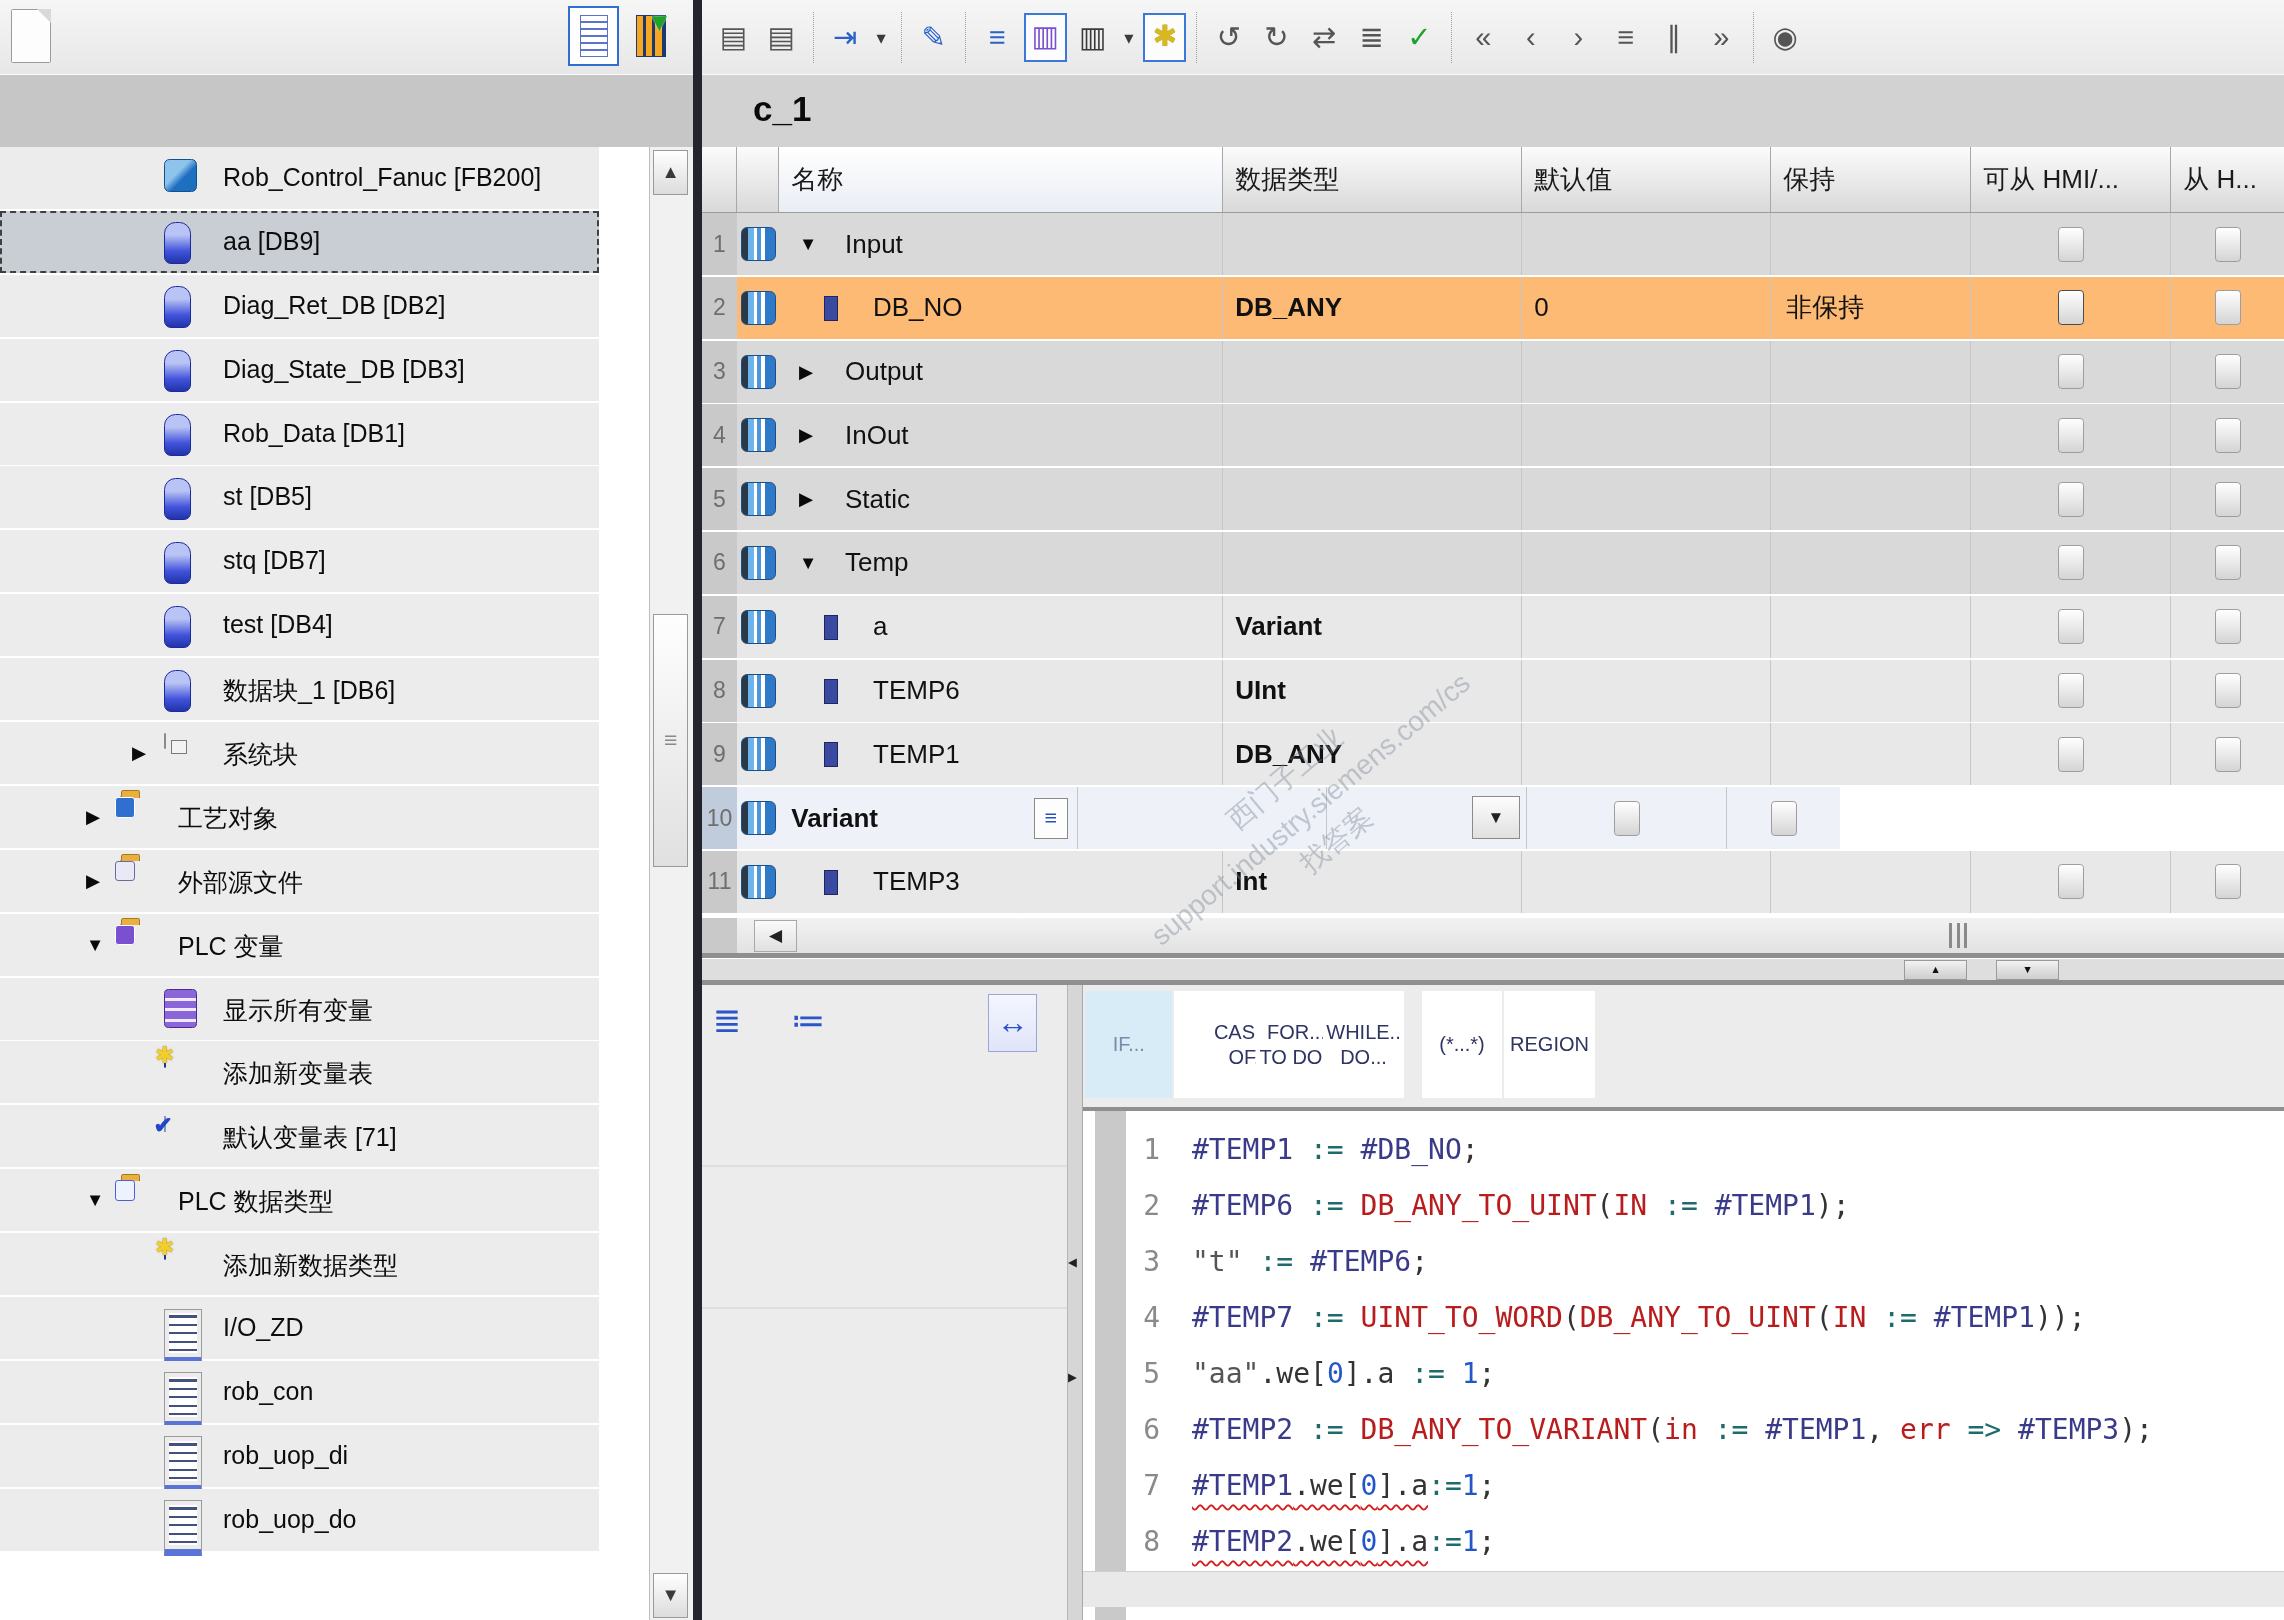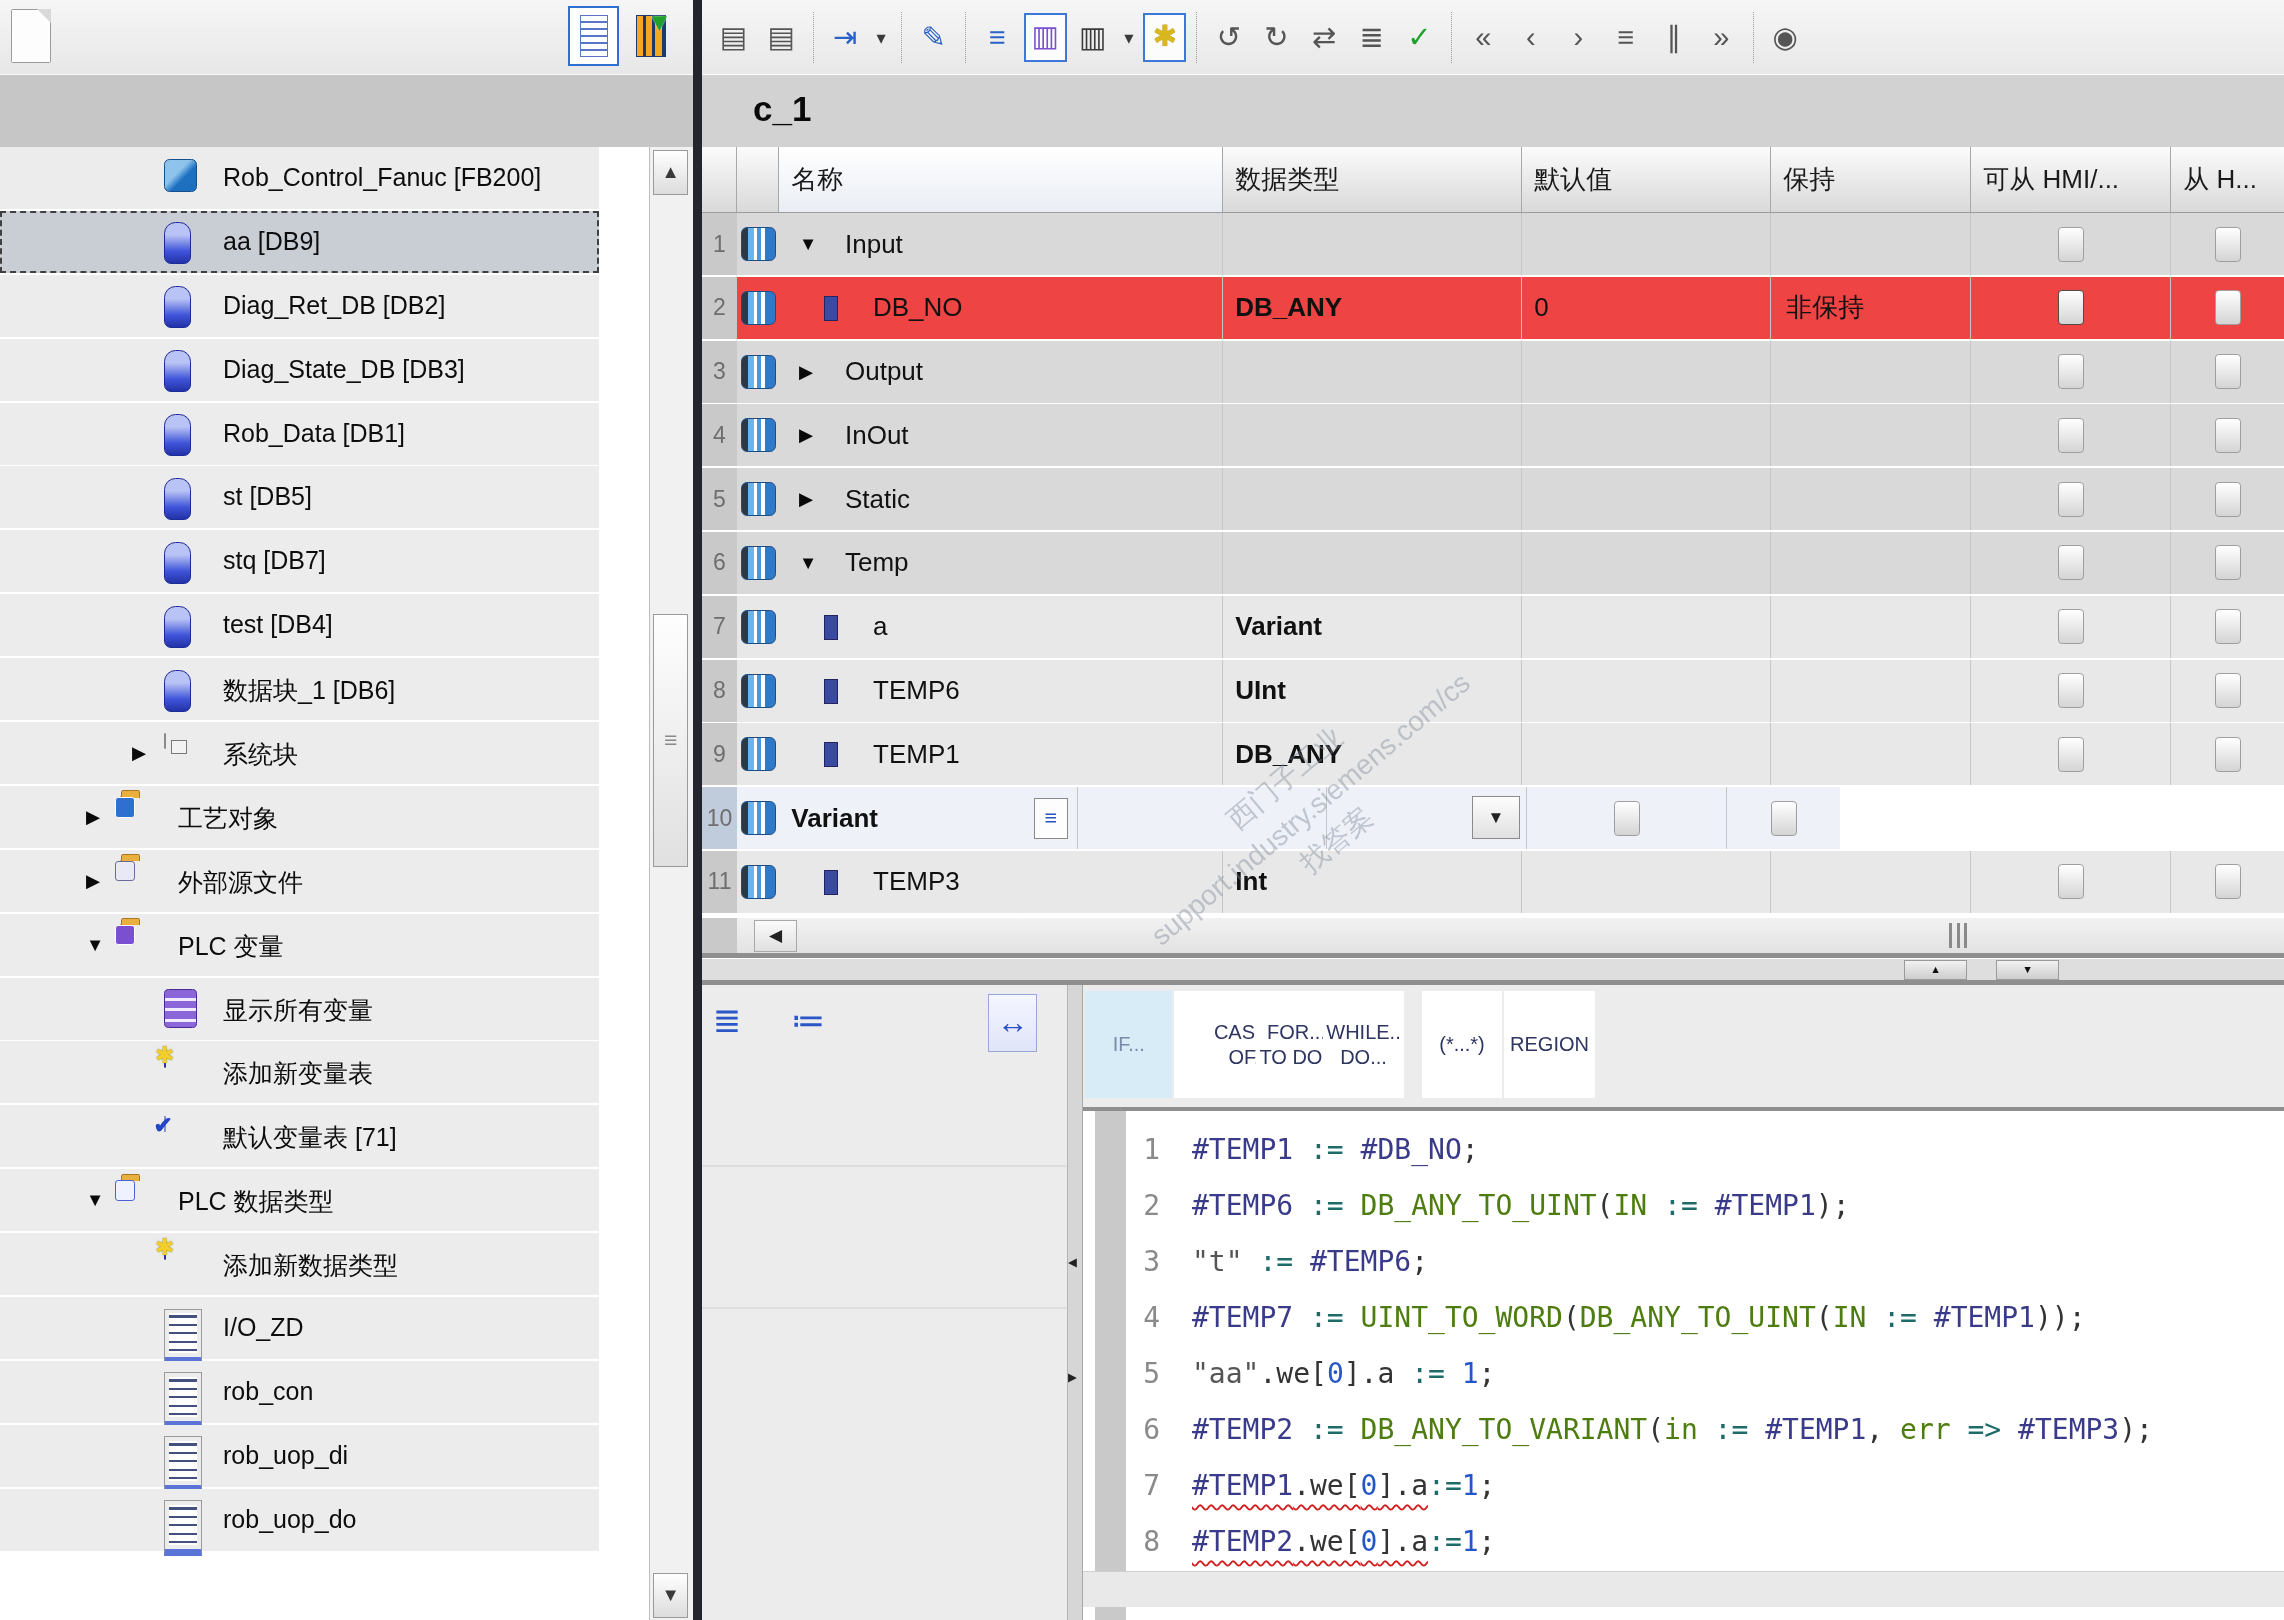--- a/index.html
+++ b/index.html
@@ -100,21 +100,21 @@
   .hc{border-right:0.8px solid #a8a8a8;font-size:26px;color:#1a1a1a;display:flex;align-items:center;
     padding-left:12.3px;box-sizing:border-box;white-space:nowrap;overflow:hidden;}
   .hc0{width:35px;padding-left:0;} .hc1{width:42px;padding-left:0;}
   .hc-name{width:444px;background:linear-gradient(#ffffff,#e9edf4);}
   .hc-type{width:299px;} .hc-def{width:249px;} .hc-ret{width:200px;}
   .hc-h1{width:200px;} .hc-h2{width:113px;border-right:none;}
 
   #grows{position:absolute;left:0;top:213px;width:100%;}
   .grow{display:flex;height:62px;margin-bottom:1.8px;font-size:26px;}
   .grow.sec .cell{background:#d9d9d9;} .grow.mem .cell{background:#e8e8e8;}
-  .grow.lite .cell{background:#ef4444;} .grow.selrow .cell{background:#eef2f8;}
+  .grow.lite .cell{background:#fdba74;} .grow.selrow .cell{background:#eef2f8;}
   .cell{box-sizing:border-box;display:flex;align-items:center;border-right:0.8px solid #c6c6c6;position:relative;}
   .c0{width:35px;background:#c9c9c9 !important;color:#6e6e6e;font-size:23px;justify-content:center;border-right:none;}
   .grow.selrow .c0{background:#c0cbdc !important;}
   .c1{width:42px;justify-content:center;border-right:none;}
   .c2{width:444px;} .c3{width:299px;padding-left:12.3px;font-weight:bold;} .c4{width:249px;padding-left:12.3px;}
   .c5{width:200px;padding-left:15.3px;} .c6{width:200px;justify-content:center;} .c7{width:113px;justify-content:center;border-right:none;}
   .gexp{position:absolute;left:20px;top:20px;font-size:18.4px;color:#0a0a0a;}
   .seclbl{margin-left:66px;} .memlbl{margin-left:94px;white-space:nowrap;}
   .mk{position:absolute;left:45px;top:19px;width:11.5px;height:23px;background:#3a4aa0;border:0.8px solid #23235e;}
   .ifc{width:35px;height:34px;border-radius:6.1px;border:1.5px solid #1c4e86;box-sizing:border-box;
@@ -162,21 +162,21 @@
     text-align:center;white-space:nowrap;}
   #snip-if{left:2.3px;width:87px;background:#d8ecf8;color:#7a8aa8;}
   #snip-case{left:91px;width:81px;padding-left:35px;} #snip-for{left:173px;width:81px;}
   #snip-while{left:240px;width:81px;} #snip-cmt{left:339px;width:80px;} #snip-region{left:421px;width:91px;text-align:center;}
 
   #codearea{position:absolute;left:381px;top:1107px;right:0;bottom:0;background:#fff;border-top:4.6px solid #8f8f8f;box-sizing:border-box;}
   #gutter{position:absolute;left:11.5px;top:0;width:31px;height:100%;background:#c9c9c9;}
   #codelines{position:absolute;left:0;top:10.7px;width:100%;font-family:"DejaVu Sans Mono",monospace;font-size:28px;}
   .cline{height:56px;line-height:56px;white-space:pre;}
   .lno{display:inline-block;width:77px;text-align:right;padding-right:32px;color:#8a8a8a;}
-  .tv{color:#3a3a8a;} .tf{color:#4d7c0f;} .to{color:#1f6b6b;} .tg{color:#555;} .tn{color:#2356c8;} .tp{color:#333;}
+  .tv{color:#3a3a8a;} .tf{color:#b91c1c;} .to{color:#1f6b6b;} .tg{color:#555;} .tn{color:#2356c8;} .tp{color:#333;}
   .te{text-decoration:underline;text-decoration-style:wavy;text-decoration-color:#d42020;
       text-decoration-thickness:2.3px;text-underline-offset:9.2px;}
   #codehs{position:absolute;left:0;bottom:14px;height:35px;width:100%;background:#e9e9e9;border-top:0.8px solid #cfcfcf;}
 
   
   #wm{position:absolute;left:1117px;top:894px;transform:rotate(-40deg);transform-origin:left top;
     color:rgba(125,135,152,0.42);font-size:28px;text-align:center;pointer-events:none;z-index:6;line-height:40px;}
 </style>
 </head>
 <body>

